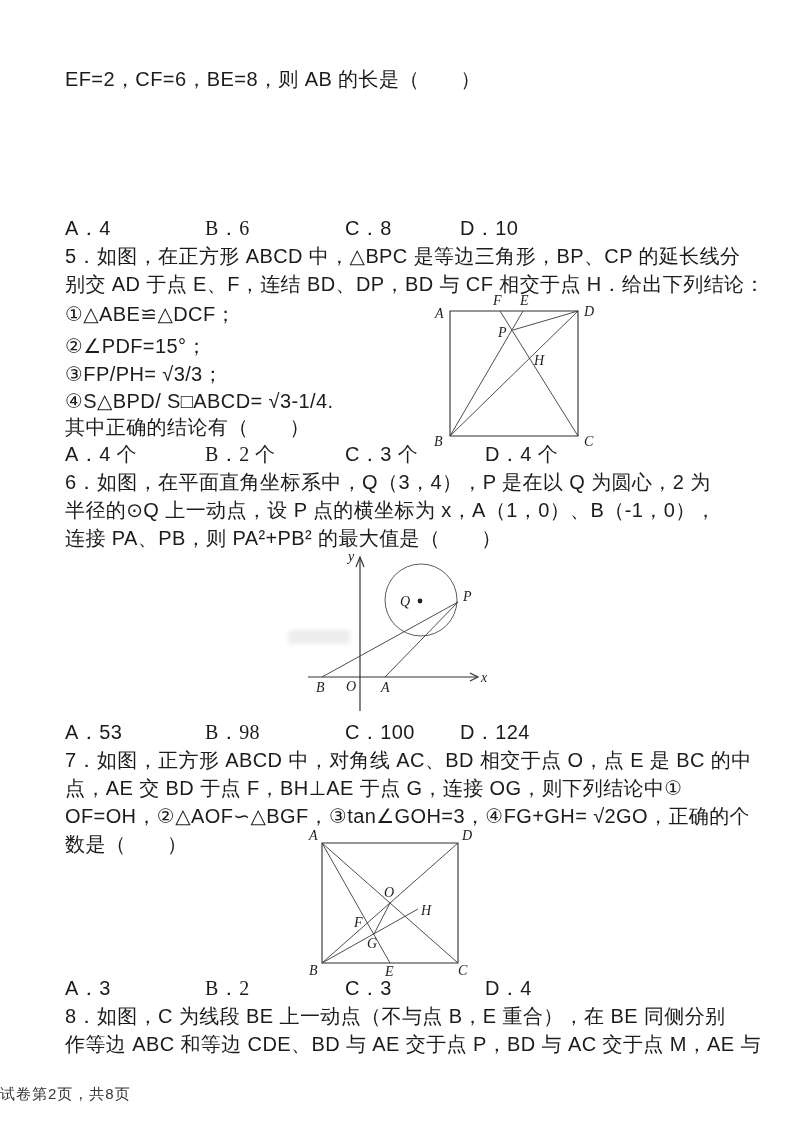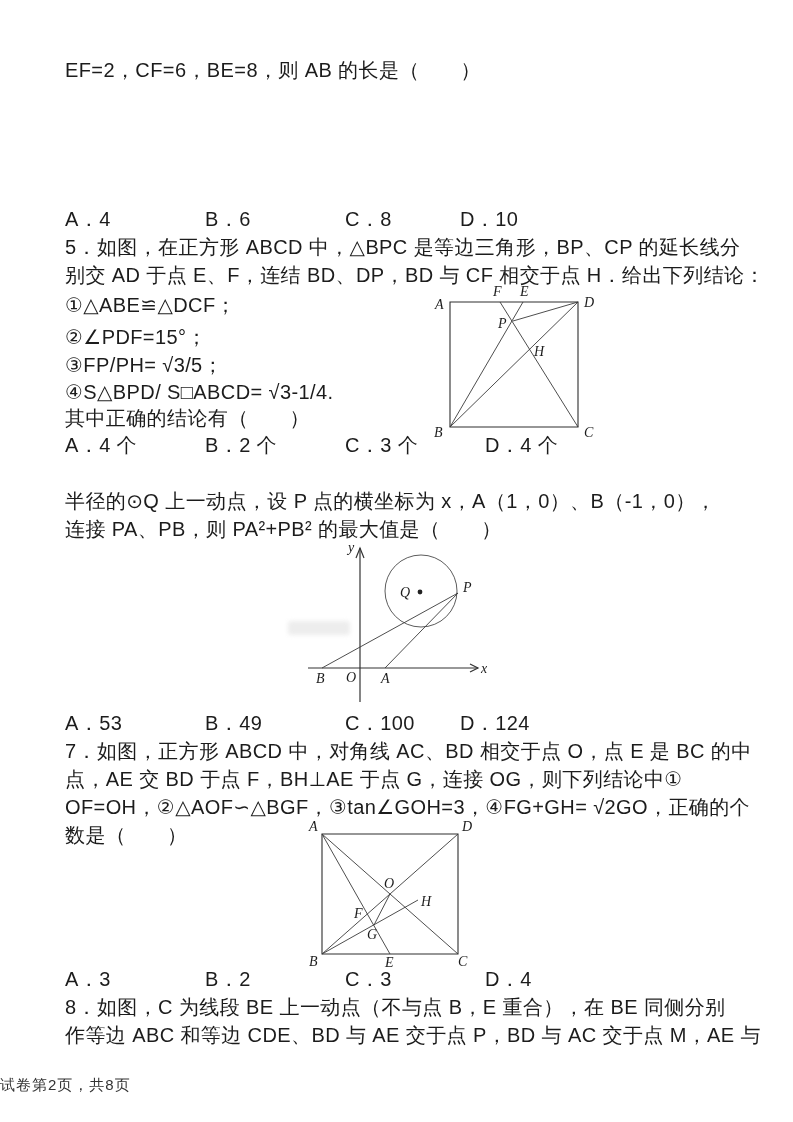--- a/index.html
+++ b/index.html
@@ -1,30 +1,30 @@
 <!DOCTYPE html>
 <html><head>
 <meta charset="utf-8">
 <style>
   html,body{margin:0;padding:0;}
   body{
     width:793px;height:1122px;background:#ffffff;position:relative;overflow:hidden;
     font-family:"Liberation Sans","DejaVu Sans",sans-serif;color:#1c1c1c;
   }
-  .page{position:absolute;inset:0;background:#ffffff;}
+  .page{position:absolute;inset:0;background:#ffffff;margin-top:9px;}
   .tline{
     position:absolute;left:65px;font-size:20px;line-height:26px;white-space:nowrap;
     letter-spacing:0.4px;color:#1c1c1c;
   }
   .optrow{position:absolute;left:0;top:0;width:100%;height:26px;padding-left:27px;}
   .optrow span{
     position:absolute;font-size:20px;line-height:26px;white-space:nowrap;
     letter-spacing:0.4px;color:#1c1c1c;
   }
-  .opt-a{left:65px;} .opt-b{left:205px;} .opt-c{left:345px;}
+  .opt-a{left:65px;} .opt-b{left:205px;font-family:Liberation Serif, serif;} .opt-c{left:345px;}
   .opt-d{left:460px;} .opt-d-wide{left:485px;}
   .footer{
     position:absolute;top:1076px;left:0;width:100%;text-align:left;
     font-size:15px;color:#333;letter-spacing:1px;
   }
   svg{position:absolute;overflow:visible;}
   .fig-stroke{stroke:#2e2e2e;stroke-width:1.1;fill:none;}
   .fig-thin{stroke:#3a3a3a;stroke-width:0.9;fill:none;}
   .flabel{
     font-family:"Liberation Serif","DejaVu Serif",serif;font-style:italic;
@@ -46,21 +46,21 @@
     <span class="opt-a">A．4</span>
     <span class="opt-b">B．6</span>
     <span class="opt-c">C．8</span>
     <span class="opt-d">D．10</span>
   </div>
 
   <div class="tline" style="top:234px">5．如图，在正方形 ABCD 中，△BPC 是等边三角形，BP、CP 的延长线分</div>
   <div class="tline" style="top:262px">别交 AD 于点 E、F，连结 BD、DP，BD 与 CF 相交于点 H．给出下列结论：</div>
   <div class="tline" style="top:292px">①△ABE≌△DCF；</div>
   <div class="tline" style="top:324px">②∠PDF=15°；</div>
-  <div class="tline" style="top:352px">③FP/PH= √3/5；</div>
+  <div class="tline" style="top:352px">③FP/PH= √3/3；</div>
   <div class="tline" style="top:379px">④S△BPD/ S□ABCD= √3-1/4.</div>
   <div class="tline" style="top:405px">其中正确的结论有（　　）</div>
   <div class="optrow" style="top:432px">
     <span class="opt-a">A．4 个</span>
     <span class="opt-b">B．2 个</span>
     <span class="opt-c">C．3 个</span>
     <span class="opt-d-wide">D．4 个</span>
   </div>
 
   <svg style="left:425px;top:285px" width="180" height="160" viewBox="0 0 180 160">
@@ -72,20 +72,21 @@
     <text class="flabel" x="10" y="24">A</text>
     <text class="flabel" x="159" y="22">D</text>
     <text class="flabel" x="9" y="152">B</text>
     <text class="flabel" x="159" y="152">C</text>
     <text class="flabel" x="68" y="11">F</text>
     <text class="flabel" x="95" y="11">E</text>
     <text class="flabel" x="73" y="43">P</text>
     <text class="flabel" x="109" y="71">H</text>
   </svg>
 
+  <div class="tline" style="top:460px">6．如图，在平面直角坐标系中，Q（3，4），P 是在以 Q 为圆心，2 为</div>
   <div class="tline" style="top:488px">半径的⊙Q 上一动点，设 P 点的横坐标为 x，A（1，0）、B（-1，0），</div>
   <div class="tline" style="top:516px">连接 PA、PB，则 PA²+PB² 的最大值是（　　）</div>
 
   <div class="watermark"></div>
 
   <svg style="left:295px;top:540px" width="200" height="170" viewBox="0 0 200 170">
     <line class="axis" x1="65" y1="8" x2="65" y2="162"></line>
     <path class="axis" d="M61,18 L65,8 L69,18"></path>
     <line class="axis" x1="13" y1="128" x2="183" y2="128"></line>
     <path class="axis" d="M175,124 L183,128 L175,132"></path>
@@ -97,21 +98,21 @@
     <text class="flabel" x="186" y="133">x</text>
     <text class="flabel" x="21" y="143">B</text>
     <text class="flabel" x="51" y="142">O</text>
     <text class="flabel" x="86" y="143">A</text>
     <text class="flabel" x="105" y="57">Q</text>
     <text class="flabel" x="168" y="52">P</text>
   </svg>
 
   <div class="optrow" style="top:710px">
     <span class="opt-a">A．53</span>
-    <span class="opt-b">B．49</span>
+    <span class="opt-b">B．98</span>
     <span class="opt-c">C．100</span>
     <span class="opt-d">D．124</span>
   </div>
 
   <div class="tline" style="top:738px">7．如图，正方形 ABCD 中，对角线 AC、BD 相交于点 O，点 E 是 BC 的中</div>
   <div class="tline" style="top:766px">点，AE 交 BD 于点 F，BH⊥AE 于点 G，连接 OG，则下列结论中①</div>
   <div class="tline" style="top:794px">OF=OH，②△AOF∽△BGF，③tan∠GOH=3，④FG+GH= √2GO，正确的个</div>
   <div class="tline" style="top:822px">数是（　　）</div>
 
   <svg style="left:305px;top:820px" width="170" height="150" viewBox="0 0 170 150">

